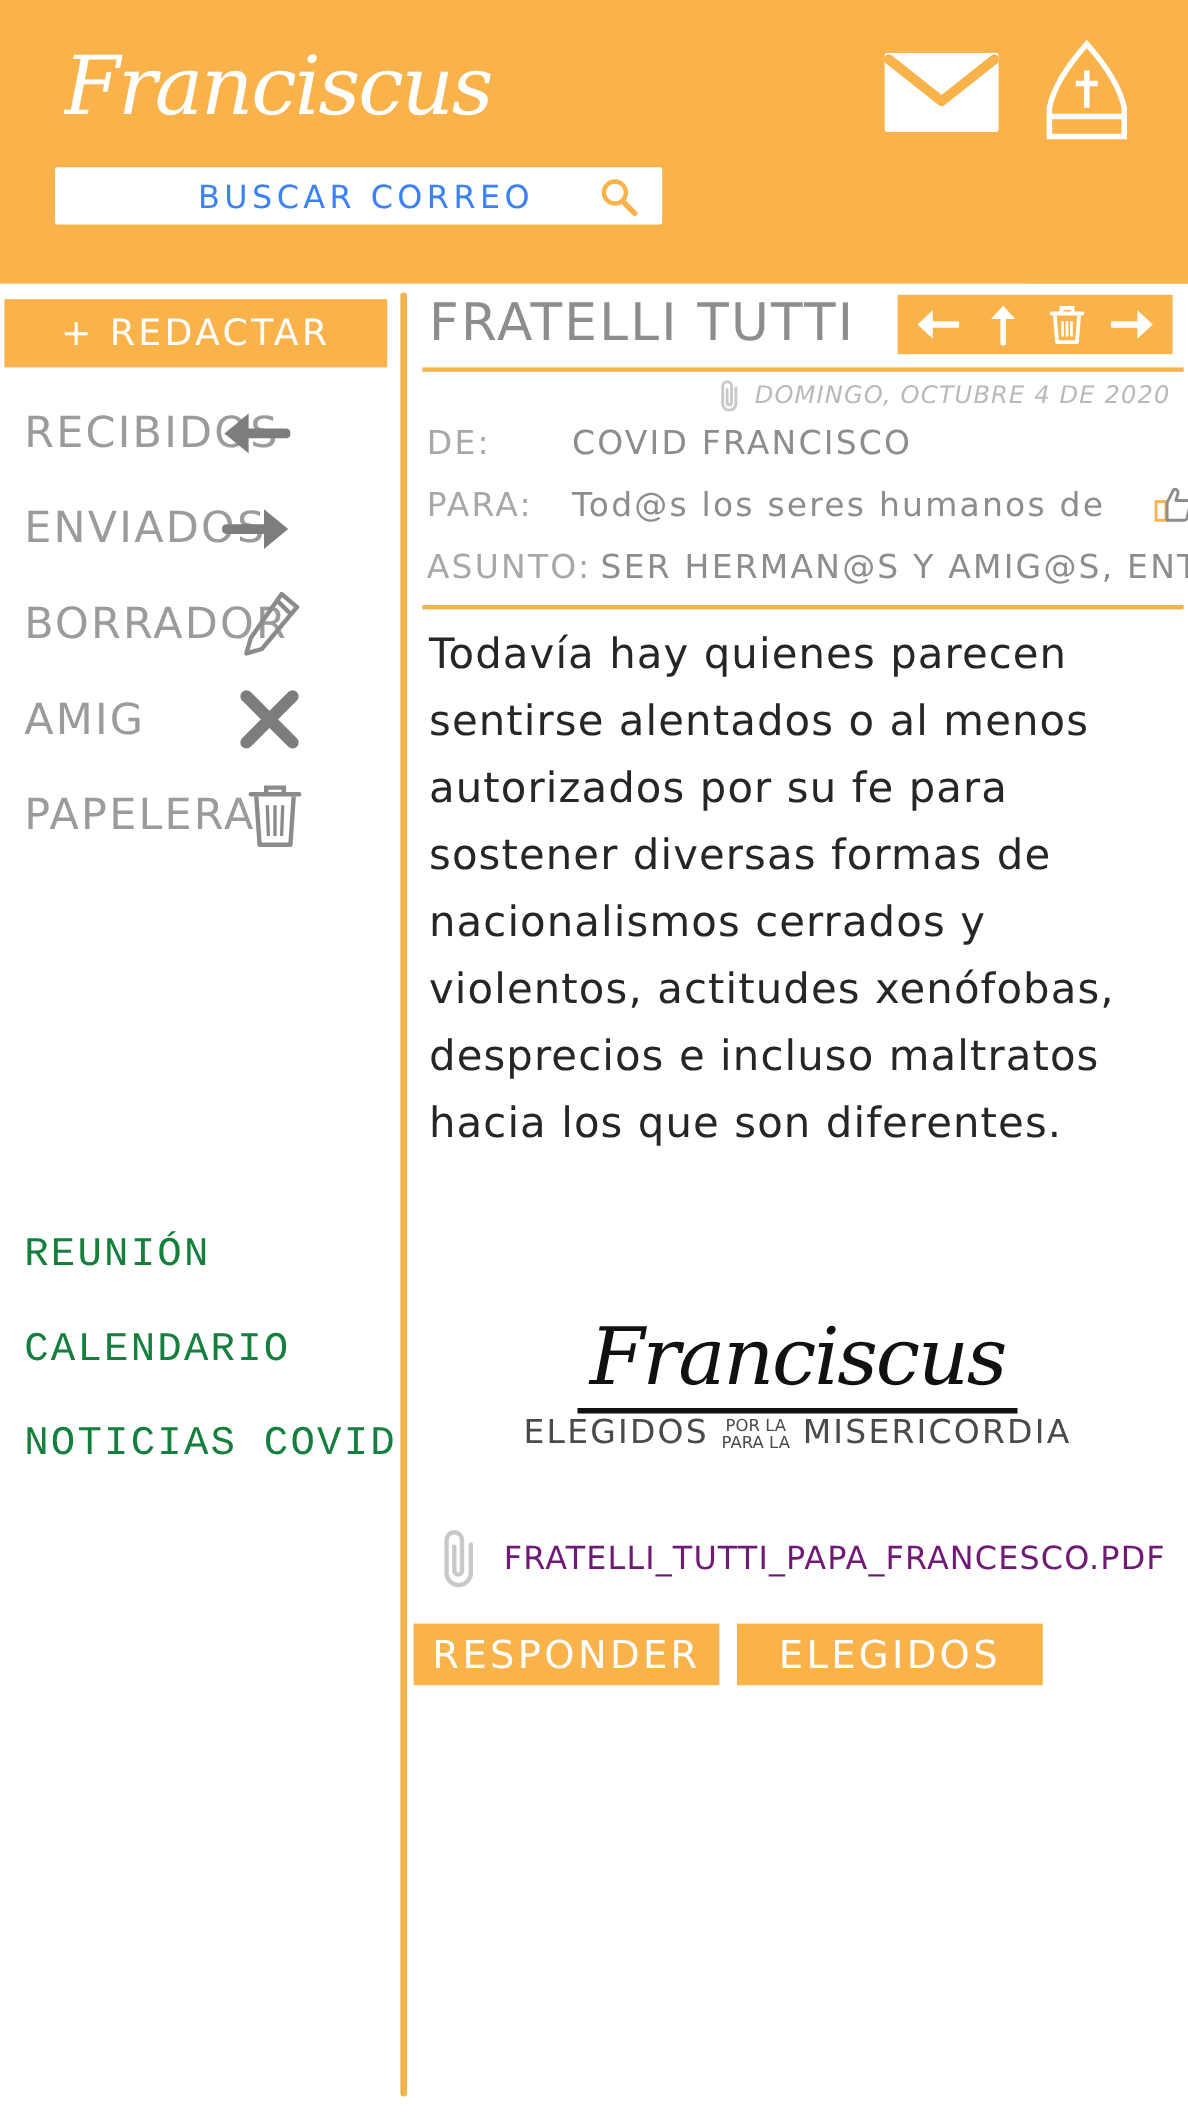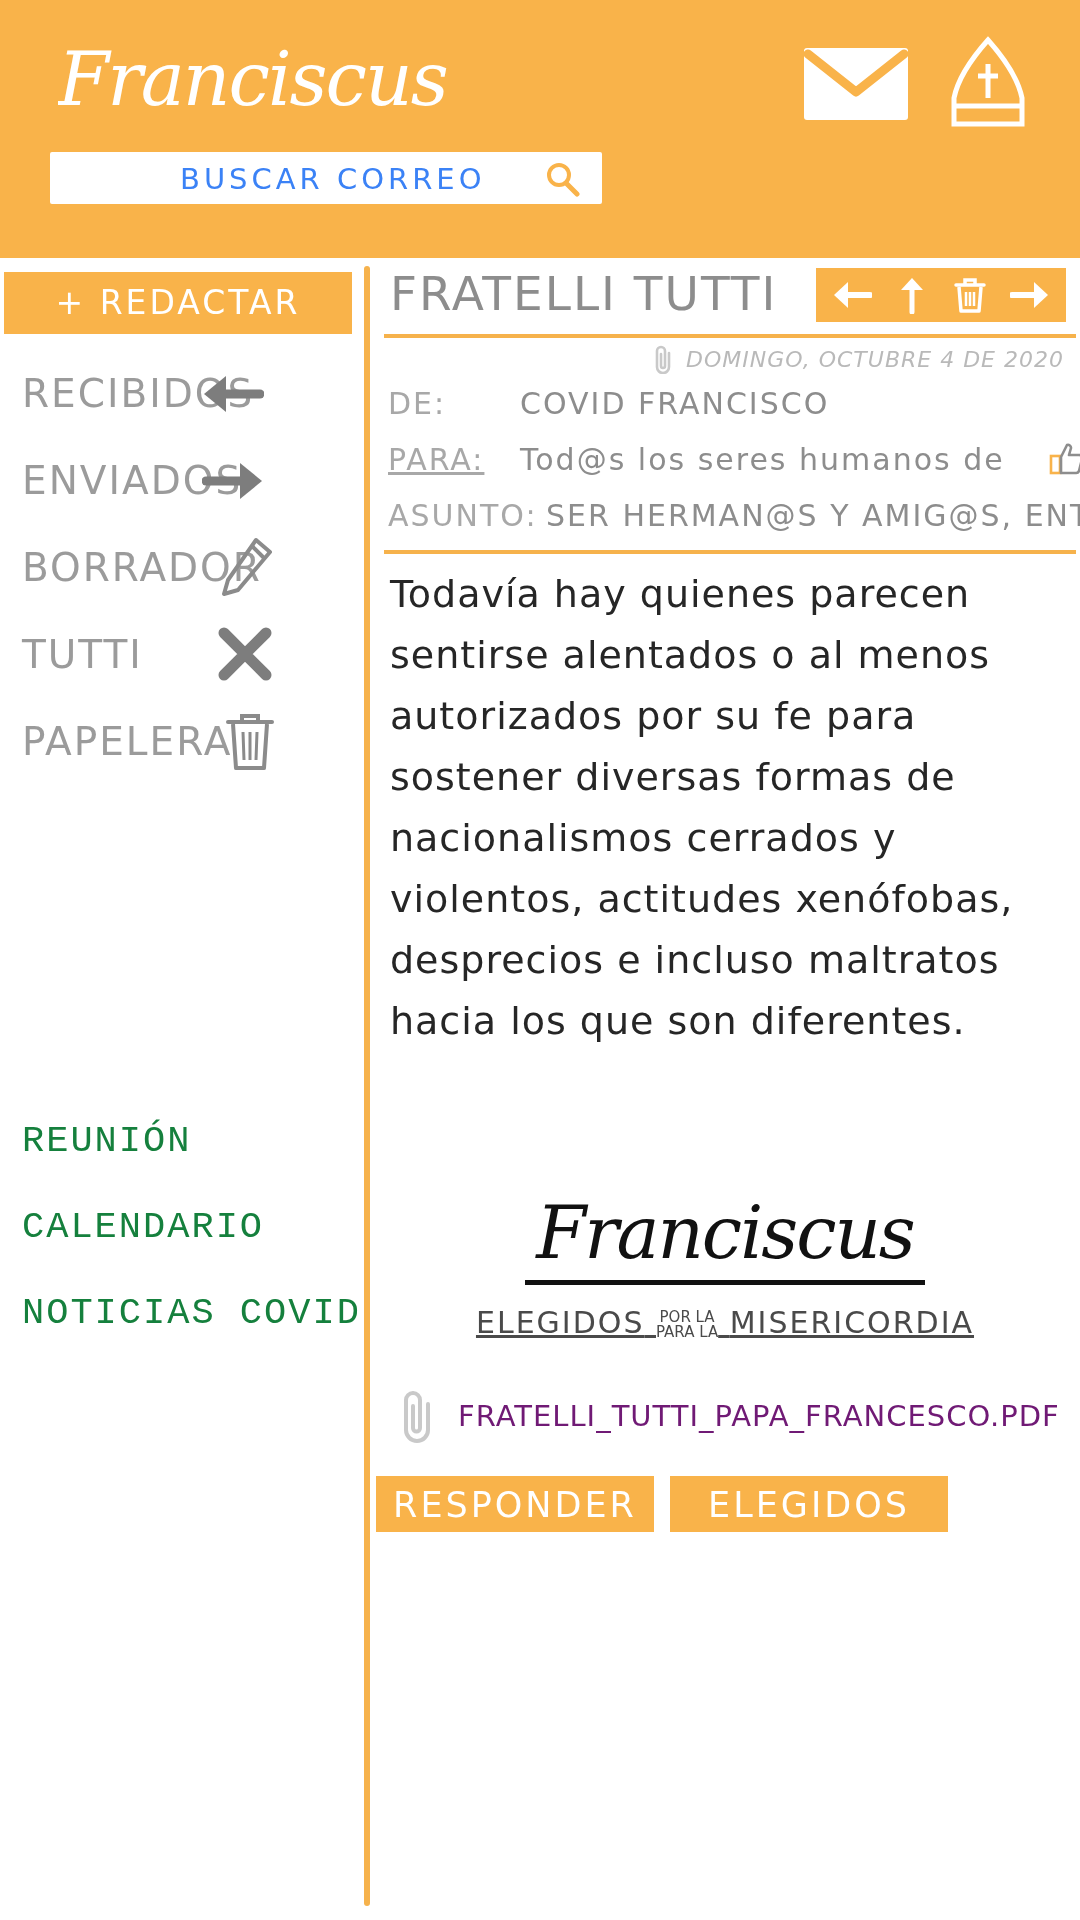--- a/index.html
+++ b/index.html
@@ -236,21 +236,21 @@
   .field-value {
     font-family: "DejaVu Sans", sans-serif;
     font-size: 30px;
     letter-spacing: 2px;
     color: #8d8d8d;
     white-space: nowrap;
   }
   #row-de { top: 122px; }
   #row-de .field-label { width: 92px; }
   #row-para { top: 178px; }
-  #row-para .field-label { width: 92px; text-decoration: underline; }
+  #row-para .field-label { width: 92px; }
   #row-asunto { top: 234px; }
   #row-asunto .field-label { width: 118px; }
 
   .emoji-ico { margin-left: 4px; width: 34px; height: 34px; }
 
   .rule-h2 {
     position: absolute;
     left: 14px; top: 292px;
     width: 692px; height: 4px;
     background: #f6b24c;
@@ -280,27 +280,26 @@
     letter-spacing: -2px;
     color: #111111;
     line-height: 90px;
   }
   .sig-underline {
     width: 400px; height: 5px;
     background: #111111;
     margin: 2px auto 0 auto;
   }
   .sig-sub {
-    margin-top: 20px;
+    margin-top: 0;
     font-family: "DejaVu Sans", sans-serif;
     font-size: 30px;
     letter-spacing: 2px;
     color: #4a4a4a;
     white-space: nowrap;
-    text-decoration: underline;
   }
   .sig-sub .tiny {
     font-size: 15px;
     letter-spacing: 0px;
     display: inline-block;
     line-height: 15px;
     vertical-align: middle;
     text-align: center;
   }
 
@@ -407,21 +406,21 @@
           <span class="nav-label">BORRADOR</span>
           <span class="nav-icon" style="left:218px;top:12px;width:56px;height:64px;">
             <svg viewBox="0 0 56 64" xmlns="http://www.w3.org/2000/svg">
               <path d="M38 4 L52 16 L20 54 L6 58 L10 44 Z" fill="none" stroke="#8b8b8b" stroke-width="4" stroke-linejoin="round"></path>
               <path d="M34 10 L46 22" stroke="#8b8b8b" stroke-width="4"></path>
             </svg>
           </span>
         </div>
 
         <div class="nav-item">
-          <span class="nav-label">TUTTI</span>
+          <span class="nav-label">AMIG</span>
           <span class="nav-icon" style="left:216px;top:14px;width:58px;height:58px;">
             <svg viewBox="0 0 58 58" xmlns="http://www.w3.org/2000/svg">
               <path d="M8 8 L50 50 M50 8 L8 50" stroke="#7d7d7d" stroke-width="11" stroke-linecap="round"></path>
             </svg>
           </span>
         </div>
 
         <div class="nav-item">
           <span class="nav-label">PAPELERA</span>
           <span class="nav-icon" style="left:222px;top:12px;width:56px;height:64px;">

